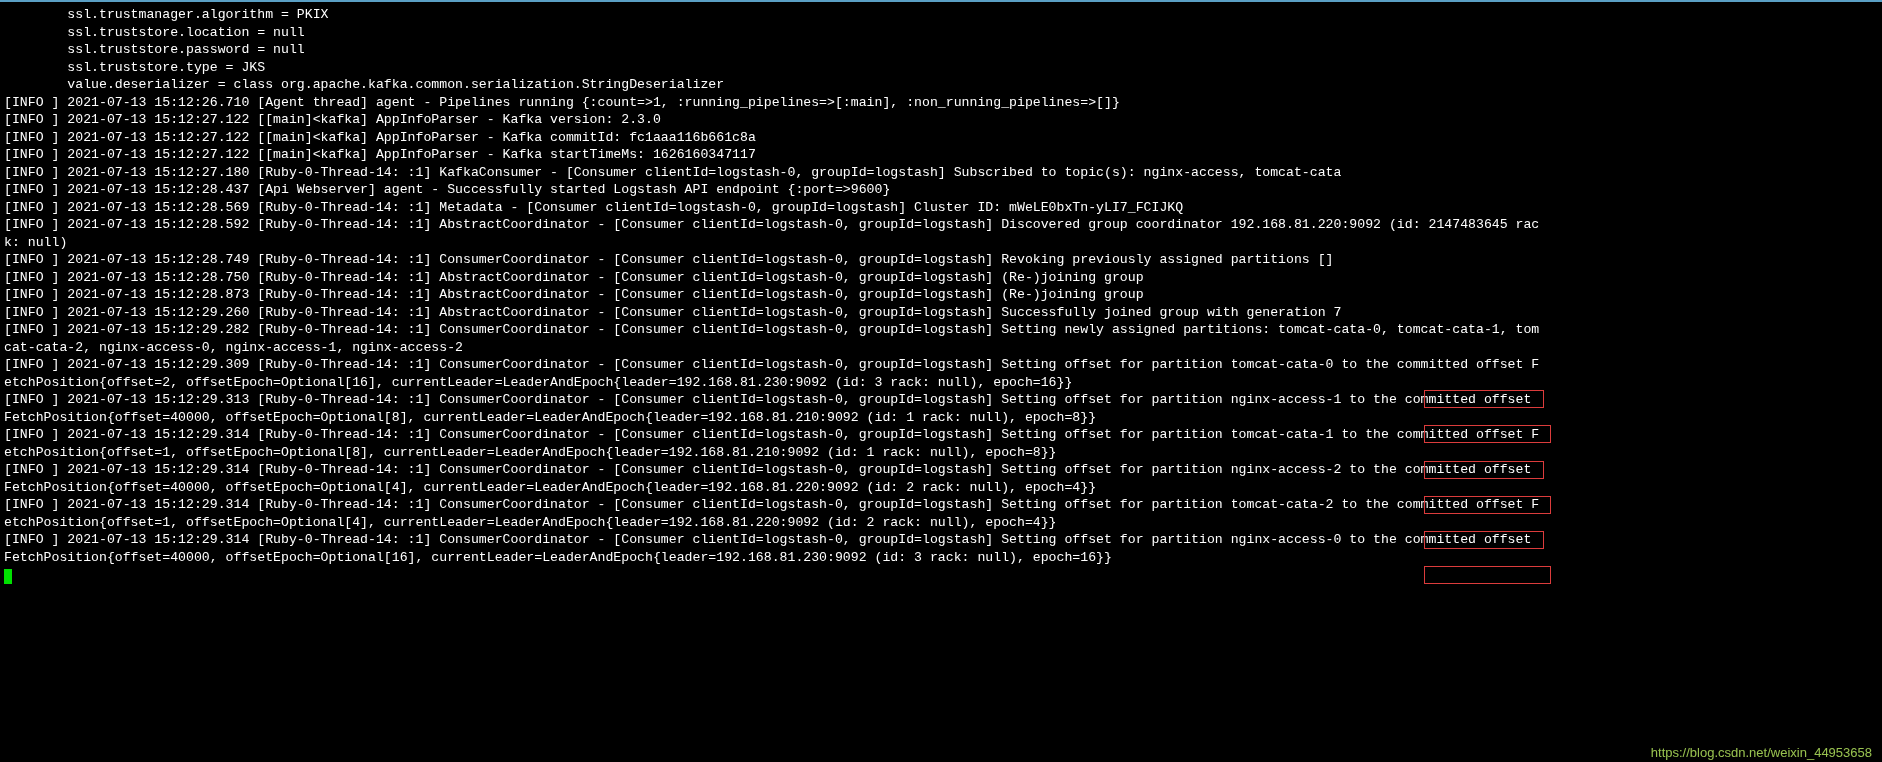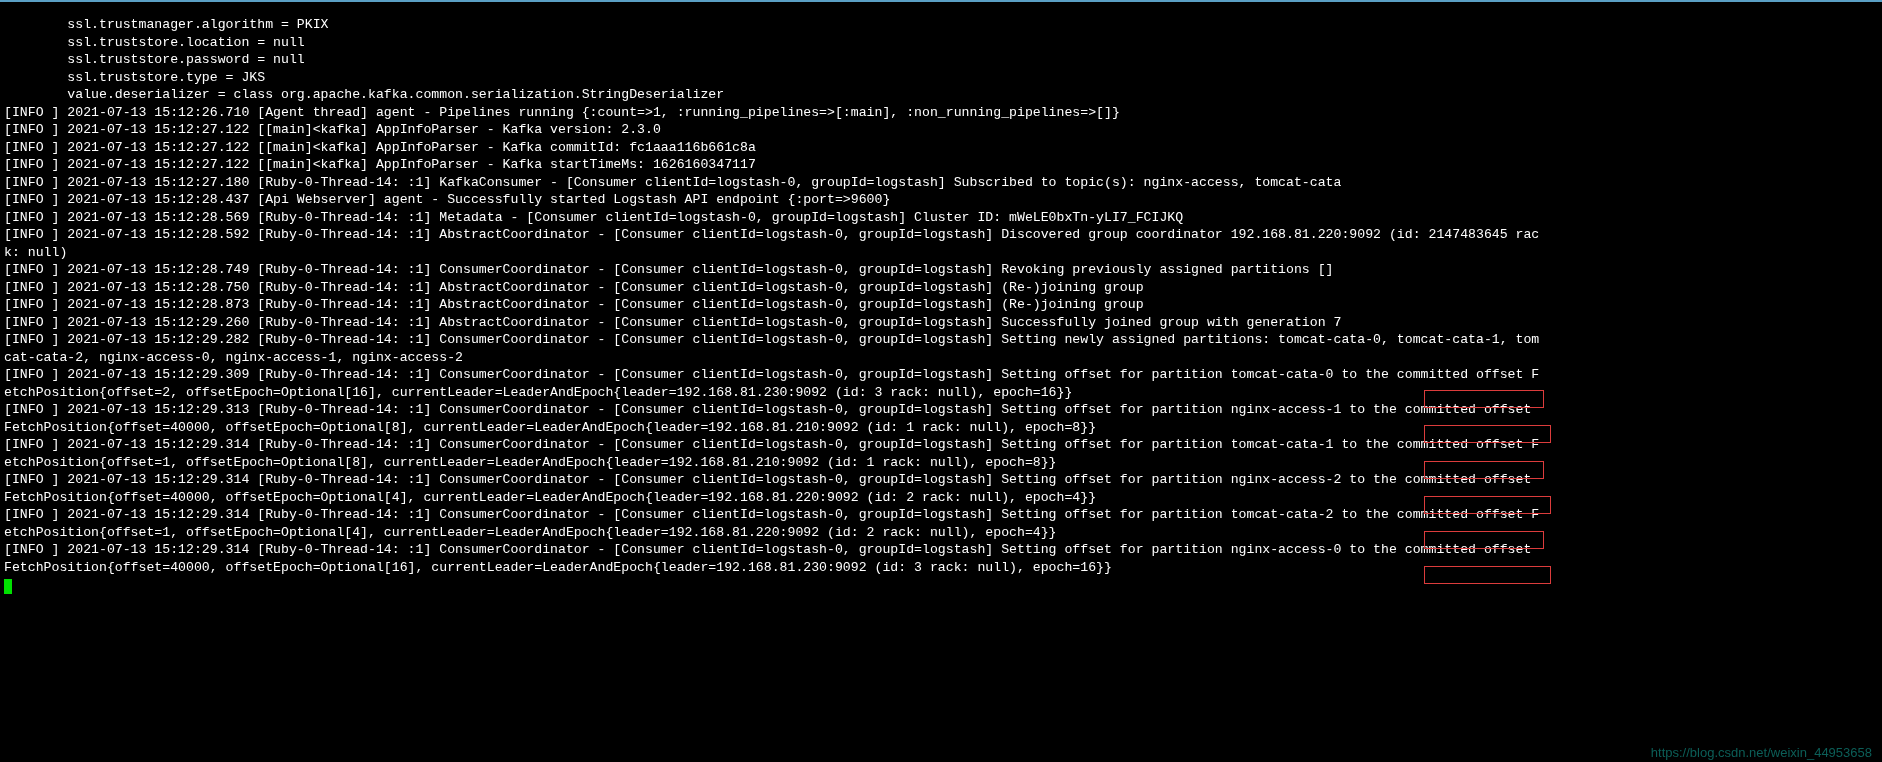--- a/index.html
+++ b/index.html
@@ -9,21 +9,21 @@
     font-family: "Consolas", "Courier New", monospace;
     font-size: 13.2px;
     color: #fff;
     width: 1882px;
     height: 762px;
     overflow: hidden;
     position: relative;
     border-top: 2px solid #5a9fc4;
   }
   .terminal {
-    padding: 14px 4px;
+    padding: 4px 4px;
     line-height: 17.5px;
     white-space: pre;
     overflow: hidden;
   }
   .cfg-line { padding-left: 0; }
   .log-line { }
   .hl {
     position: absolute;
     border: 1.5px solid #dc3c3c;
     pointer-events: none;
@@ -33,21 +33,21 @@
     display: inline-block;
     width: 8px;
     height: 15px;
     background: #00e000;
     vertical-align: bottom;
   }
   .watermark {
     position: absolute;
     right: 10px;
     bottom: 4px;
-    color: #0f766e;
+    color: #bef264;
     font-family: Arial, sans-serif;
     font-size: 13px;
     opacity: 0.8;
   }
 </style>
 </head>
 <body>
 
 <div class="terminal" id="term"><div class="cfg-line">        ssl.trustmanager.algorithm = PKIX</div><div class="cfg-line">        ssl.truststore.location = null</div><div class="cfg-line">        ssl.truststore.password = null</div><div class="cfg-line">        ssl.truststore.type = JKS</div><div class="cfg-line">        value.deserializer = class org.apache.kafka.common.serialization.StringDeserializer</div><div class="cfg-line"></div><div class="log-line">[INFO ] 2021-07-13 15:12:26.710 [Agent thread] agent - Pipelines running {:count=&gt;1, :running_pipelines=&gt;[:main], :non_running_pipelines=&gt;[]}</div><div class="log-line">[INFO ] 2021-07-13 15:12:27.122 [[main]&lt;kafka] AppInfoParser - Kafka version: 2.3.0</div><div class="log-line">[INFO ] 2021-07-13 15:12:27.122 [[main]&lt;kafka] AppInfoParser - Kafka commitId: fc1aaa116b661c8a</div><div class="log-line">[INFO ] 2021-07-13 15:12:27.122 [[main]&lt;kafka] AppInfoParser - Kafka startTimeMs: 1626160347117</div><div class="log-line">[INFO ] 2021-07-13 15:12:27.180 [Ruby-0-Thread-14: :1] KafkaConsumer - [Consumer clientId=logstash-0, groupId=logstash] Subscribed to topic(s): nginx-access, tomcat-cata</div><div class="log-line">[INFO ] 2021-07-13 15:12:28.437 [Api Webserver] agent - Successfully started Logstash API endpoint {:port=&gt;9600}</div><div class="log-line">[INFO ] 2021-07-13 15:12:28.569 [Ruby-0-Thread-14: :1] Metadata - [Consumer clientId=logstash-0, groupId=logstash] Cluster ID: mWeLE0bxTn-yLI7_FCIJKQ</div><div class="log-line">[INFO ] 2021-07-13 15:12:28.592 [Ruby-0-Thread-14: :1] AbstractCoordinator - [Consumer clientId=logstash-0, groupId=logstash] Discovered group coordinator 192.168.81.220:9092 (id: 2147483645 rac</div><div class="log-line">k: null)</div><div class="log-line">[INFO ] 2021-07-13 15:12:28.749 [Ruby-0-Thread-14: :1] ConsumerCoordinator - [Consumer clientId=logstash-0, groupId=logstash] Revoking previously assigned partitions []</div><div class="log-line">[INFO ] 2021-07-13 15:12:28.750 [Ruby-0-Thread-14: :1] AbstractCoordinator - [Consumer clientId=logstash-0, groupId=logstash] (Re-)joining group</div><div class="log-line">[INFO ] 2021-07-13 15:12:28.873 [Ruby-0-Thread-14: :1] AbstractCoordinator - [Consumer clientId=logstash-0, groupId=logstash] (Re-)joining group</div><div class="log-line">[INFO ] 2021-07-13 15:12:29.260 [Ruby-0-Thread-14: :1] AbstractCoordinator - [Consumer clientId=logstash-0, groupId=logstash] Successfully joined group with generation 7</div><div class="log-line">[INFO ] 2021-07-13 15:12:29.282 [Ruby-0-Thread-14: :1] ConsumerCoordinator - [Consumer clientId=logstash-0, groupId=logstash] Setting newly assigned partitions: tomcat-cata-0, tomcat-cata-1, tom</div><div class="log-line">cat-cata-2, nginx-access-0, nginx-access-1, nginx-access-2</div><div class="log-line">[INFO ] 2021-07-13 15:12:29.309 [Ruby-0-Thread-14: :1] ConsumerCoordinator - [Consumer clientId=logstash-0, groupId=logstash] Setting offset for partition tomcat-cata-0 to the committed offset F</div><div class="log-line">etchPosition{offset=2, offsetEpoch=Optional[16], currentLeader=LeaderAndEpoch{leader=192.168.81.230:9092 (id: 3 rack: null), epoch=16}}</div><div class="log-line">[INFO ] 2021-07-13 15:12:29.313 [Ruby-0-Thread-14: :1] ConsumerCoordinator - [Consumer clientId=logstash-0, groupId=logstash] Setting offset for partition nginx-access-1 to the committed offset </div><div class="log-line">FetchPosition{offset=40000, offsetEpoch=Optional[8], currentLeader=LeaderAndEpoch{leader=192.168.81.210:9092 (id: 1 rack: null), epoch=8}}</div><div class="log-line">[INFO ] 2021-07-13 15:12:29.314 [Ruby-0-Thread-14: :1] ConsumerCoordinator - [Consumer clientId=logstash-0, groupId=logstash] Setting offset for partition tomcat-cata-1 to the committed offset F</div><div class="log-line">etchPosition{offset=1, offsetEpoch=Optional[8], currentLeader=LeaderAndEpoch{leader=192.168.81.210:9092 (id: 1 rack: null), epoch=8}}</div><div class="log-line">[INFO ] 2021-07-13 15:12:29.314 [Ruby-0-Thread-14: :1] ConsumerCoordinator - [Consumer clientId=logstash-0, groupId=logstash] Setting offset for partition nginx-access-2 to the committed offset </div><div class="log-line">FetchPosition{offset=40000, offsetEpoch=Optional[4], currentLeader=LeaderAndEpoch{leader=192.168.81.220:9092 (id: 2 rack: null), epoch=4}}</div><div class="log-line">[INFO ] 2021-07-13 15:12:29.314 [Ruby-0-Thread-14: :1] ConsumerCoordinator - [Consumer clientId=logstash-0, groupId=logstash] Setting offset for partition tomcat-cata-2 to the committed offset F</div><div class="log-line">etchPosition{offset=1, offsetEpoch=Optional[4], currentLeader=LeaderAndEpoch{leader=192.168.81.220:9092 (id: 2 rack: null), epoch=4}}</div><div class="log-line">[INFO ] 2021-07-13 15:12:29.314 [Ruby-0-Thread-14: :1] ConsumerCoordinator - [Consumer clientId=logstash-0, groupId=logstash] Setting offset for partition nginx-access-0 to the committed offset </div><div class="log-line">FetchPosition{offset=40000, offsetEpoch=Optional[16], currentLeader=LeaderAndEpoch{leader=192.168.81.230:9092 (id: 3 rack: null), epoch=16}}</div><div class="log-line"><span class="cursor"></span></div></div>
 

